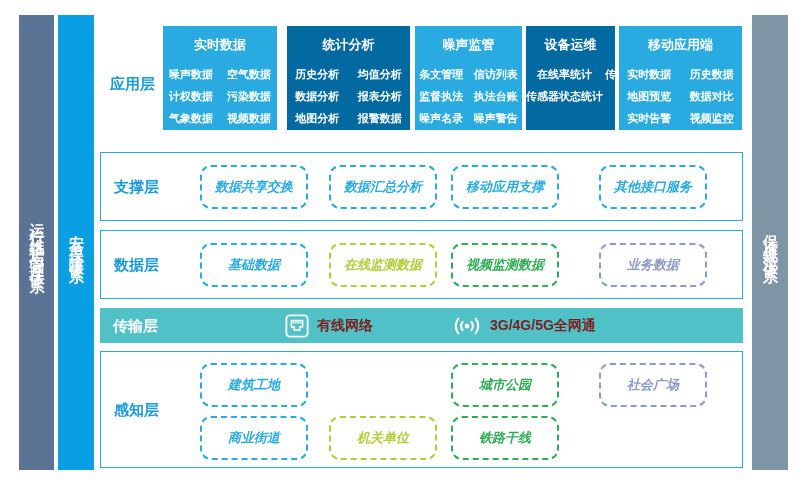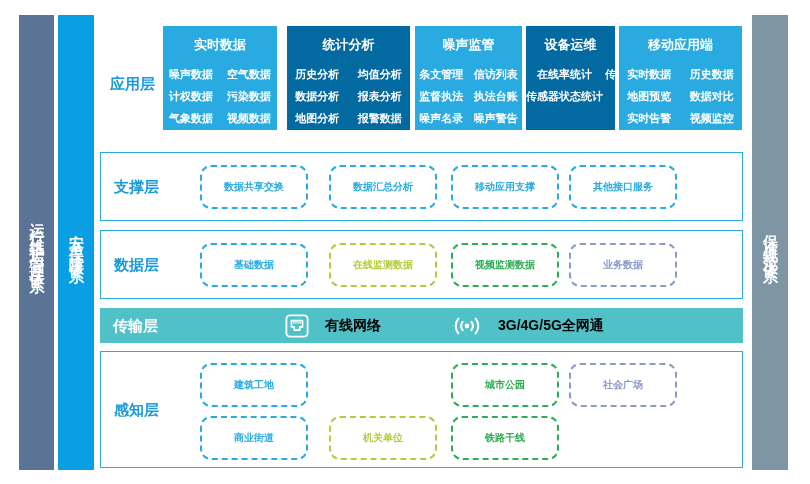--- a/index.html
+++ b/index.html
@@ -41,42 +41,42 @@
     margin-top:13px;row-gap:7px;column-gap:2px;
     font-size:11px;font-weight:bold;white-space:nowrap;
   }
   .app-items-single{grid-template-columns:1fr 1fr;}
 
   
   .dash-box{
     position:absolute;width:108px;height:44px;border-radius:11px;
     border:2px dashed #29abe2;box-sizing:border-box;
     display:flex;align-items:center;justify-content:center;
-    font-size:10px;font-weight:bold;color:#29abe2;white-space:nowrap;
+    font-size:13px;font-weight:bold;color:#29abe2;white-space:nowrap;font-style:italic;
   }
   .c-blue{border-color:#29abe2;color:#29abe2;}
   .c-yellowgreen{border-color:#b2cc3a;color:#b2cc3a;}
   .c-green{border-color:#2fad54;color:#2fad54;}
   .c-periwinkle{border-color:#8b9ac9;color:#8b9ac9;}
 
   .support-layer{top:152px;height:69px;}
   .data-layer{top:230px;height:69px;}
   .box-slot-1{left:99px;top:12px;}
   .box-slot-2{left:228px;top:12px;}
   .box-slot-3{left:350px;top:12px;}
-  .box-slot-4{left:468px;top:12px;}
+  .box-slot-4{left:498px;top:12px;}
 
   
   .transport-layer{
     top:308px;height:35px;background:#4fc1c7;color:#ffffff;
   }
   .transport-label{color:#ffffff;}
   .transport-item{
-    position:absolute;top:0;height:35px;display:flex;align-items:center;gap:16px;
-    color:#000000;font-size:14px;font-weight:bold;white-space:nowrap;
+    position:absolute;top:0;height:35px;display:flex;align-items:center;gap:8px;
+    color:#7f1d1d;font-size:14px;font-weight:bold;white-space:nowrap;
   }
   .transport-wired{left:185px;}
   .transport-wireless{left:352px;}
   .transport-item svg{display:block;}
 
   
   .perception-layer{top:351px;height:117px;}
   .p-row1{top:11px;}
   .p-row2{top:64px;}
 </style>

